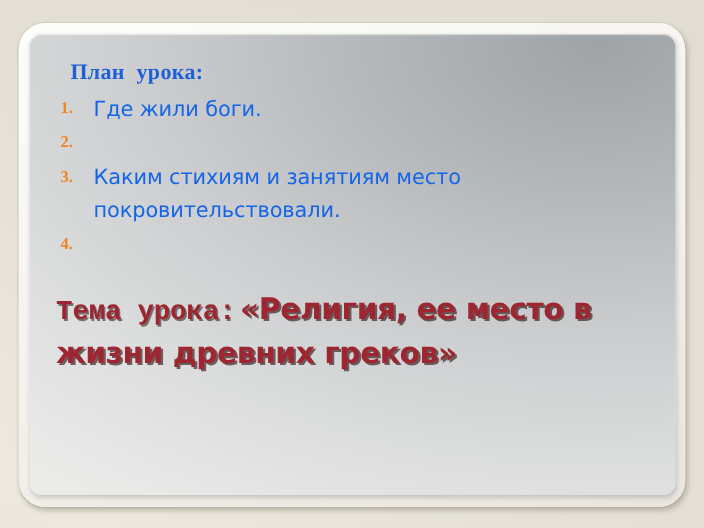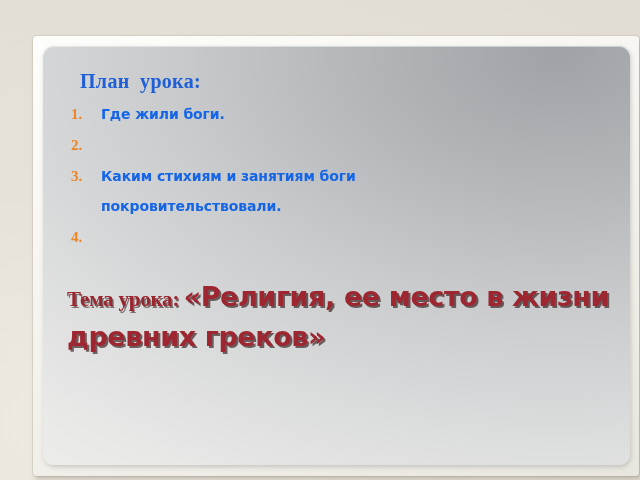--- a/index.html
+++ b/index.html
@@ -21,31 +21,30 @@
     top: 0;
     width: 640px;
     height: 480px;
     background:
       radial-gradient(130% 110% at 12% 88%, #eeeae1 0%, #e7e2d9 45%, #e2ddd3 100%);
   }
 
   .outer-frame {
     position: absolute;
     left: 17px;
-    top: 36px;
+    top: 21px;
     width: 606px;
     height: 440px;
-    border-radius: 4px;
+    border-radius: 24px;
     background: linear-gradient(160deg, #fdfdfb 0%, #f3f1ec 55%, #e9e6df 100%);
     box-shadow:
       2px 3px 5px rgba(120, 112, 98, 0.38),
       0 0 0 1px rgba(205, 198, 185, 0.55);
     box-sizing: border-box;
     padding: 10px 9px 11px 10px;
-    margin-left: 16px;
   }
 
   .content-card {
     position: relative;
     width: 100%;
     height: 100%;
     border-radius: 11px;
     box-sizing: border-box;
     overflow: hidden;
     background:
@@ -95,40 +94,40 @@
     font-weight: bold;
     font-size: 15px;
     color: #ef8423;
     line-height: 30px;
     padding-left: 4px;
     box-sizing: border-box;
   }
   .item-text {
     flex: 1 1 auto;
     font-family: "DejaVu Sans", "Liberation Sans", sans-serif;
-    font-weight: bold;
-    font-size: 14px;
+    font-weight: normal;
+    font-size: 19px;
     line-height: 30px;
     color: #1565e8;
     letter-spacing: -0.1px;
     max-width: 430px;
   }
 
   
   .theme-block {
     margin: 27px 0 0 0;
     max-width: 560px;
   }
   .theme-line {
     line-height: 36px;
   }
   .theme-label {
-    font-family: Liberation Serif, serif;
+    font-family: Liberation Mono, monospace;
     font-weight: bold;
-    font-size: 21px;
+    font-size: 25px;
     color: #9b2630;
     text-shadow: 1.5px 1.5px 0 rgba(40,18,18,0.55);
     letter-spacing: -0.2px;
   }
   .theme-title {
     font-family: "DejaVu Sans", "Liberation Sans", sans-serif;
     font-weight: bold;
     font-size: 27px;
     color: #9e2630;
     text-shadow: 2px 2px 0 rgba(38,16,16,0.62);
@@ -148,21 +147,21 @@
         <ol class="plan-list">
           <li class="plan-item">
             <span class="item-num">1.</span>
             <span class="item-text">Где жили боги.</span>
           </li>
           <li class="plan-item">
             <span class="item-num">2.</span>
           </li>
           <li class="plan-item">
             <span class="item-num">3.</span>
-            <span class="item-text">Каким стихиям и занятиям боги покровительствовали.</span>
+            <span class="item-text">Каким стихиям и занятиям место покровительствовали.</span>
           </li>
           <li class="plan-item">
             <span class="item-num">4.</span>
           </li>
         </ol>
 
         <div class="theme-block">
           <div class="theme-line">
             <span class="theme-label">Тема урока:</span>
             <span class="theme-title">«Религия, ее место в жизни древних греков»</span>

